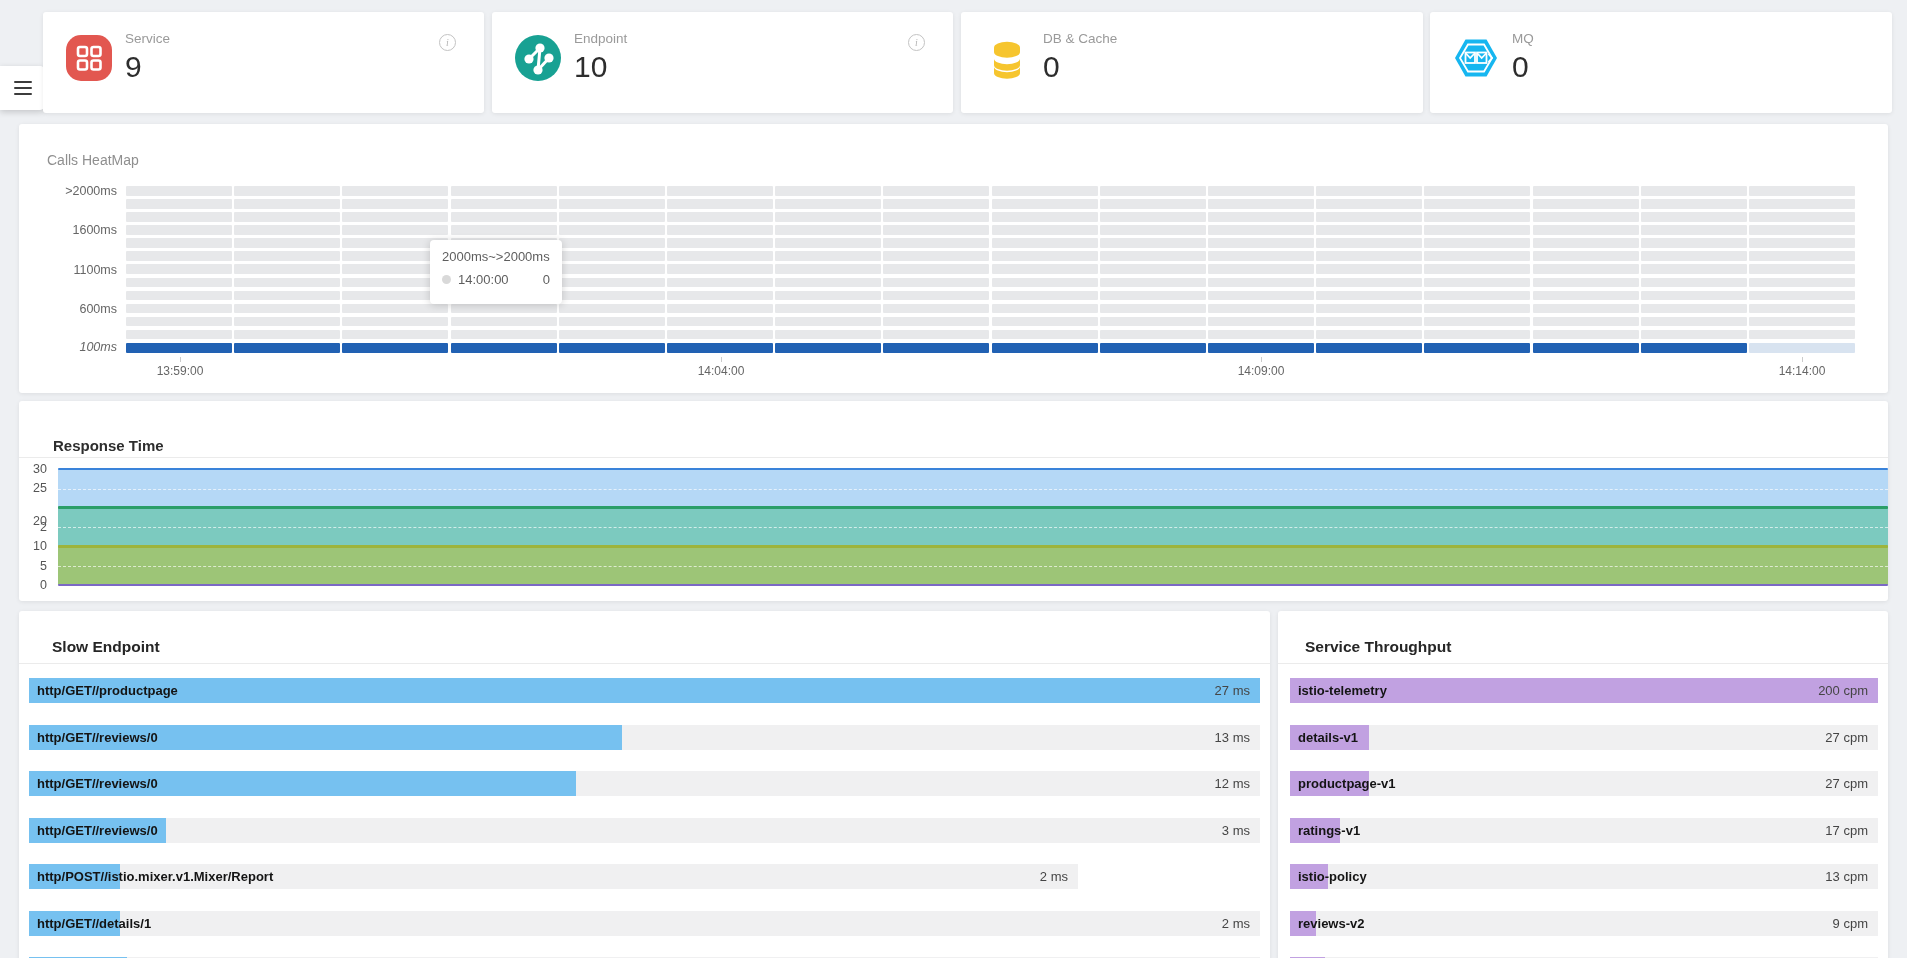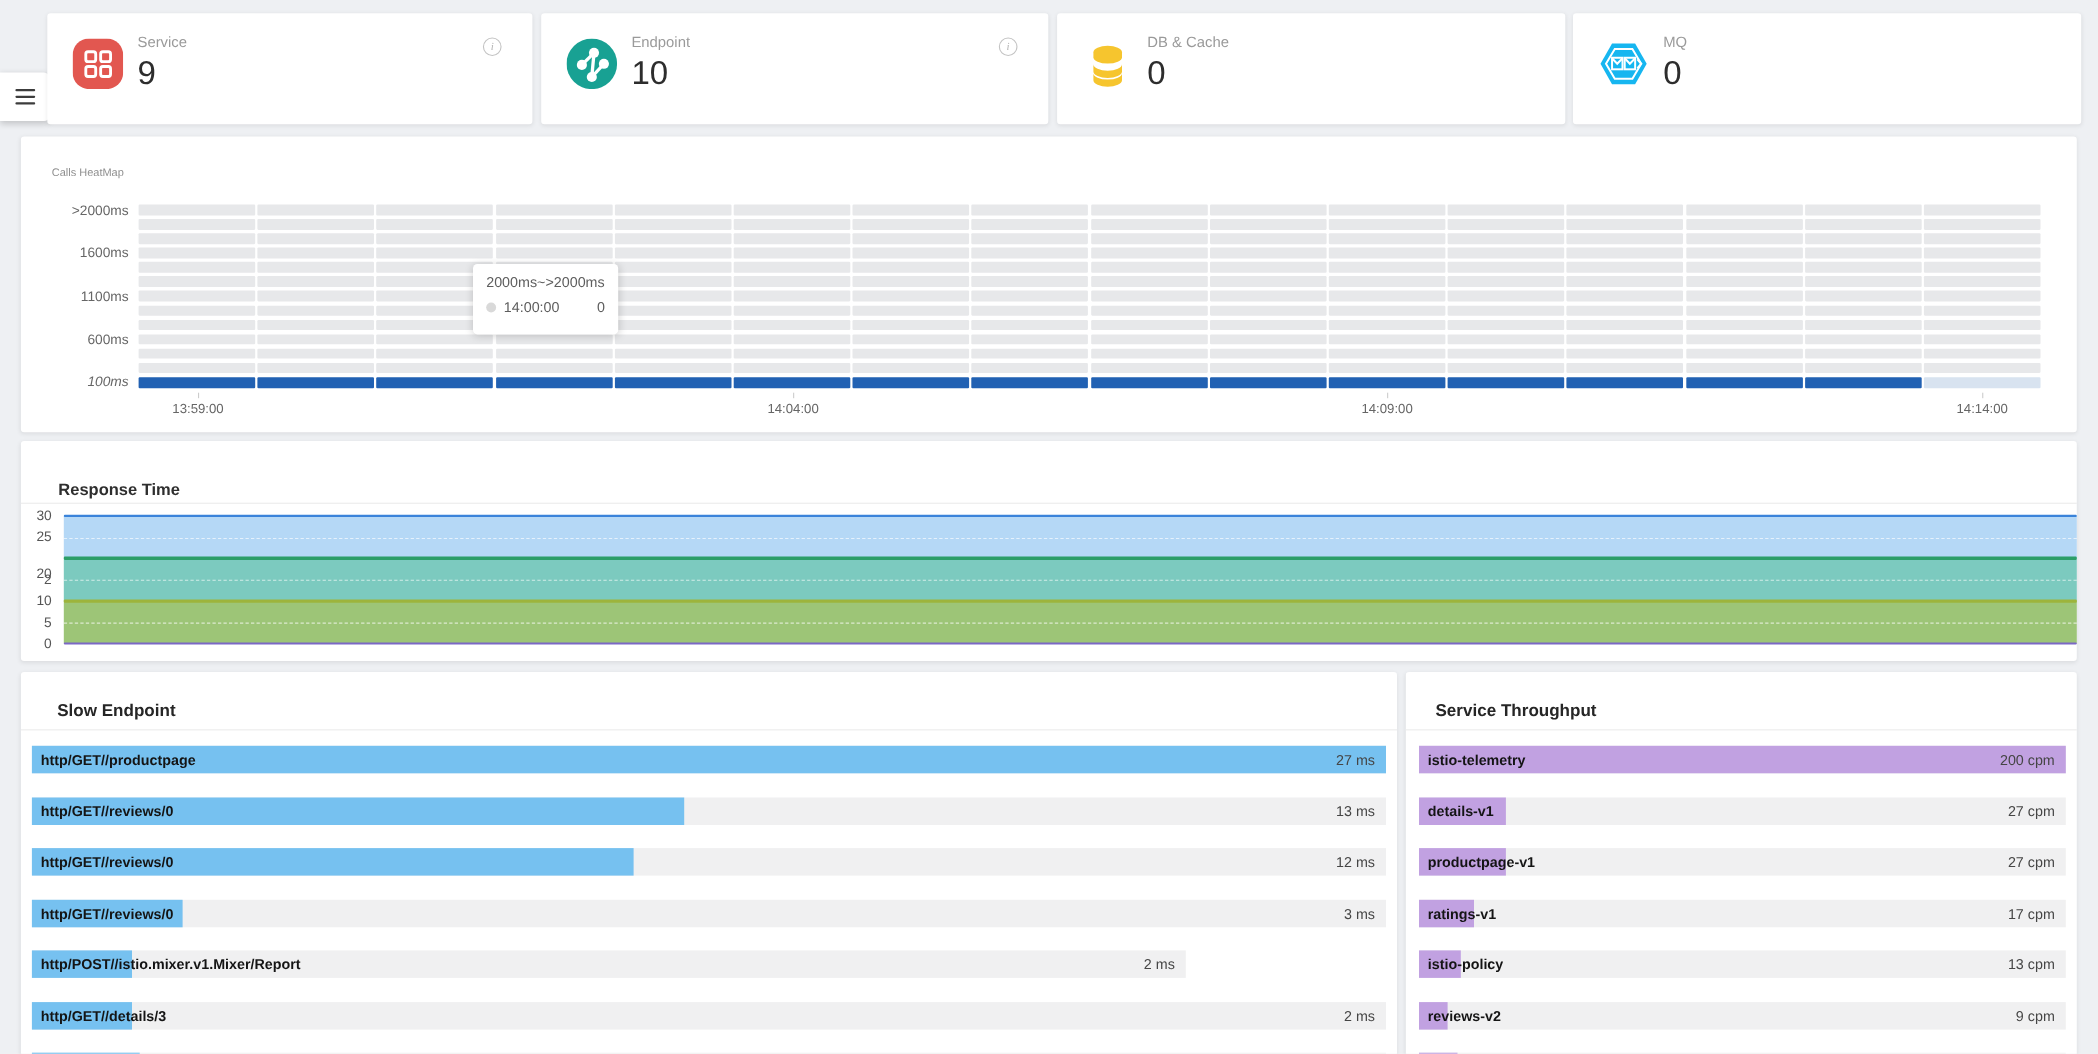--- a/index.html
+++ b/index.html
@@ -26,21 +26,21 @@
   .card .icon-wrap{position:absolute;left:23px;top:23px;width:46px;height:46px;}
   .card .c-label{position:absolute;left:82px;top:19px;font-size:13.5px;color:#9a9a9a;}
   .card .c-value{position:absolute;left:82px;top:38px;font-size:30px;color:#2d2d2d;}
   .card .info{
     position:absolute;right:28px;top:22px;width:15px;height:15px;border:1px solid #c3c3c3;
     border-radius:50%;color:#b5b5b5;font-size:10px;line-height:15px;text-align:center;
     font-family:"Liberation Serif","DejaVu Serif",serif;font-style:italic;
   }
   
   #heatmap-panel{left:19px;top:124px;width:1869px;height:269px;}
-  #heatmap-panel .hp-title{position:absolute;left:28px;top:28px;font-size:10px;color:#8f8f8f;}
+  #heatmap-panel .hp-title{position:absolute;left:28px;top:28px;font-size:14px;color:#8f8f8f;}
   .hm-ylabel{position:absolute;width:90px;text-align:right;font-size:12.5px;color:#666;transform:translateY(-50%);}
   .hm-grid{position:absolute;left:107px;top:62px;width:1731px;height:170px;}
   .hm-cell{position:absolute;border-radius:1px;}
   .hm-tick{position:absolute;width:1px;height:5px;background:#ccc;top:233px;}
   .hm-xlabel{position:absolute;top:240px;font-size:12px;color:#666;transform:translateX(-50%);}
   .hm-tooltip{
     position:absolute;left:411px;top:116px;width:132px;height:64px;background:#fff;border-radius:4px;
     box-shadow:0 1px 8px rgba(0,0,0,.18);padding:9px 12px;box-sizing:border-box;z-index:5;
   }
   .hm-tooltip .tt-title{font-size:13px;color:#5e5e5e;margin-bottom:8px;}
@@ -443,21 +443,21 @@
           <span class="llabel">http/GET//reviews/0</span>
           <span class="lvalue">3 ms</span>
         </div>
         <div class="lrow" style="left: 10px; top: 253px; width: 1049px;">
           <div class="lbar" style="width: 91.1852px; background: rgb(118, 193, 240);"></div>
           <span class="llabel">http/POST//istio.mixer.v1.Mixer/Report</span>
           <span class="lvalue">2 ms</span>
         </div>
         <div class="lrow" style="left: 10px; top: 299.5px; width: 1231px;">
           <div class="lbar" style="width: 91.1852px; background: rgb(118, 193, 240);"></div>
-          <span class="llabel">http/GET//details/3</span>
+          <span class="llabel">http/GET//details/1</span>
           <span class="lvalue">2 ms</span>
         </div>
         <div class="lrow" style="left: 10px; top: 346px; width: 1231px;">
           <div class="lbar" style="width: 98.48px; background: rgb(118, 193, 240);"></div>
         </div>
       </div>
   </div>
 
   <div class="panel list-panel" id="throughput-panel">
     <div class="lp-title">Service Throughput</div>

